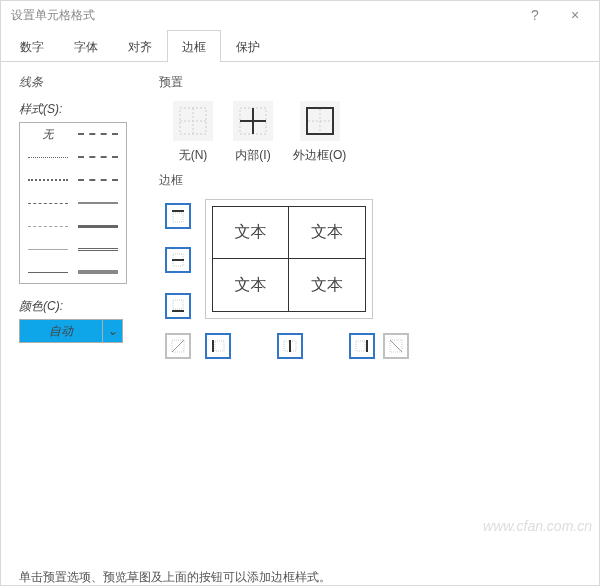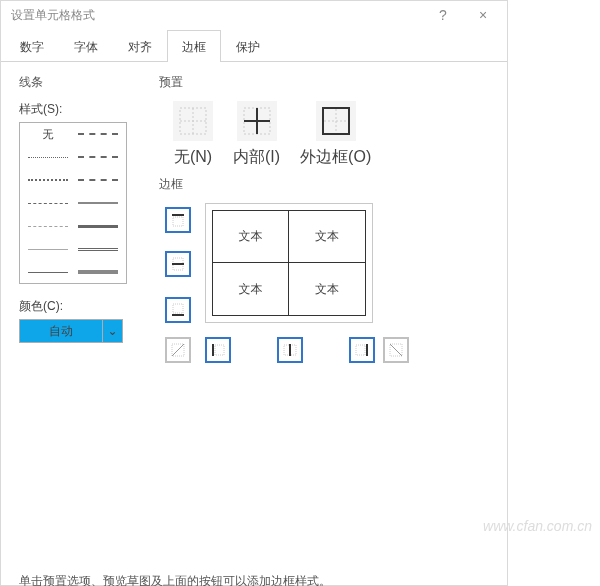--- a/index.html
+++ b/index.html
@@ -7,21 +7,21 @@
     margin: 0;
     font-family: "Microsoft YaHei", "SimSun", sans-serif;
     font-size: 12px;
     background: #fff;
     width: 600px;
     height: 586px;
     overflow: hidden;
     position: relative;
   }
   .dialog {
-    width: 508px;
+    width: 600px;
     height: 586px;
     background: #fff;
     border: 1px solid #d9d9d9;
     display: flex;
     flex-direction: column;
   }
   .titlebar {
     height: 32px;
     display: flex;
     align-items: center;
@@ -57,20 +57,21 @@
     background: #fff;
   }
   .content {
     flex: 1;
     padding: 12px 18px 0 18px;
     color: #444;
   }
   .left-col {
     float: left;
     width: 128px;
+    font-style: italic;
   }
   .right-col {
     margin-left: 140px;
   }
   .section-label { color: #555; margin-bottom: 10px; }
   .sub-label { margin-bottom: 4px; }
 
   .styles-box {
     width: 108px;
     height: 162px;
@@ -121,21 +122,21 @@
   }
 
   .presets-row { display: flex; gap: 20px; margin: 6px 0 8px 14px; }
   .preset { display: flex; flex-direction: column; align-items: center; gap: 6px; }
   .preset-box {
     width: 40px; height: 40px; border: 2px solid transparent;
     display: flex; align-items: center; justify-content: center;
     background: #f4f4f4;
   }
   .preset-box svg { display:block; }
-  .preset-label { font-size: 16px; }
+  .preset-label { font-size: 12px; }
 
   .border-area { position: relative; margin-top: 6px; }
   .bbtn {
     width: 26px; height: 26px; border: 2px solid #3176c8;
     background: #fff; display: inline-flex; align-items:center; justify-content:center;
     position: absolute;
   }
   .bbtn.off { border-color: #c0c0c0; }
   .bbtn svg { display:block; }
 
@@ -149,21 +150,21 @@
   .sample-grid {
     width: 100%; height: 100%;
     border: 1px solid #333;
     display: grid;
     grid-template-columns: 1fr 1fr;
     grid-template-rows: 1fr 1fr;
   }
   .sample-grid > div {
     border: 0px solid #333;
     display:flex; align-items:center; justify-content:center;
-    font-size: 12px;
+    font-size: 16px;
   }
   .sample-grid > div:nth-child(1){ border-right:1px solid #333; border-bottom:1px solid #333;}
   .sample-grid > div:nth-child(2){ border-bottom:1px solid #333;}
   .sample-grid > div:nth-child(3){ border-right:1px solid #333;}
 
   .hint {
     clear: both;
     padding-top: 200px;
     color: #555;
   }

